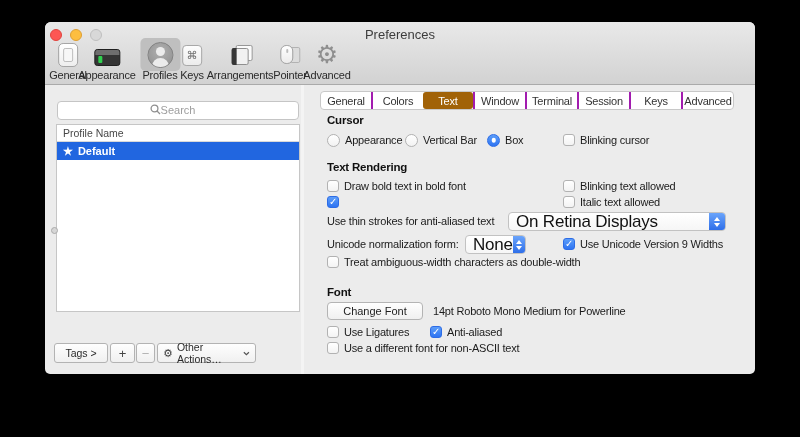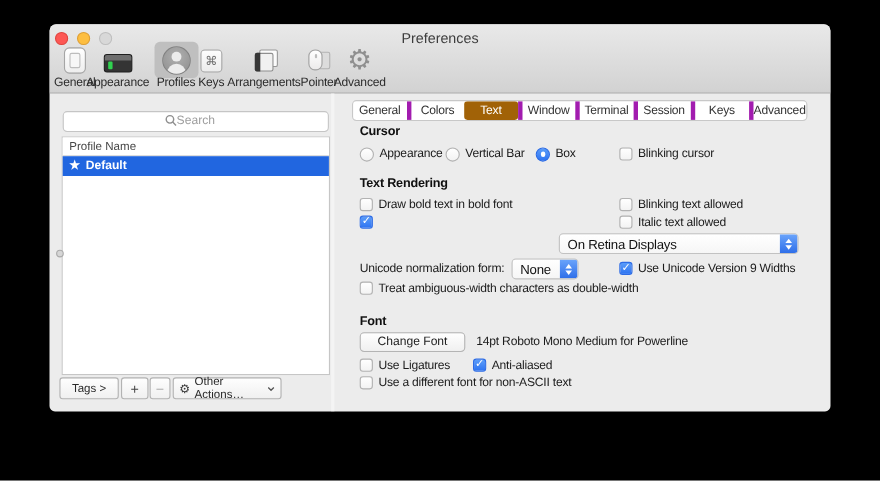--- a/index.html
+++ b/index.html
@@ -63,21 +63,21 @@
   .ic-gear { font-size:25px; line-height:26px; color:#8f8f8f;
              font-family:"DejaVu Sans", sans-serif; }
 
   
   .search-wrap { position:absolute; left:12px; top:78px; width:242px; height:19px; }
   .search-input { width:100%; height:100%; border:1px solid #c5c5c5; border-radius:4px;
                 background:#fff; text-align:center; font-size:11px; color:#333; outline:none;
                 font-family:"Liberation Sans", sans-serif; }
   .search-input::placeholder { color:#9e9e9e; }
   .search-glass { position:absolute; left:calc(50% - 28px); top:4px; pointer-events:none; }
-  .plist { position:absolute; left:11px; top:102px; width:244px; height:217px;
+  .plist { position:absolute; left:11px; top:102px; width:244px; height:188px;
            background:#fff; border:1px solid #c6c6c6; }
   .plist-header { height:17px; line-height:16px; font-size:10.5px; color:#474747;
            padding-left:6px; border-bottom:1px solid #d9d9d9; background:#fff; }
   .plist-row { height:18px; line-height:18px; font-size:11px; font-weight:bold; color:#fff;
            background:#2166e0; padding-left:6px; display:flex; gap:5px; align-items:center; }
   .splitter-dot { position:absolute; left:6px; top:205px; width:7px; height:7px; border-radius:50%;
            background:#d6d6d6; border:1px solid #ababab; }
   .foot-btn { position:absolute; top:321px; height:20px; background:linear-gradient(#fefefe,#f0f0f0);
            border:1px solid #b3b3b3; border-radius:3px; font-size:10.5px; color:#2a2a2a;
            display:flex; align-items:center; justify-content:center; }
@@ -86,41 +86,41 @@
   .btn-minus { left:91px; width:19px; font-size:13px; color:#b0b0b0; }
   .btn-actions { left:112px; width:99px; justify-content:flex-start; padding:0 5px; gap:4px; }
   .btn-actions .gear-sm { font-size:11px; color:#3c3c3c; font-family:"DejaVu Sans", sans-serif; }
   .btn-actions .chev { margin-left:auto; }
   .pane-split { position:absolute; left:256px; top:63px; bottom:0; width:3px; background:#f4f4f4; }
 
   
   .tabbar { position:absolute; left:275px; top:69px; width:414px; height:19px; display:flex;
             background:#fff; border:1px solid #c8c8c8; border-radius:4px; overflow:hidden; }
   .tab { flex:1; font-size:11px; color:#333; display:flex; align-items:center; justify-content:center;
-         border-left:4px solid #a21caf; letter-spacing:-0.2px; }
+         border-left:2px solid #a21caf; letter-spacing:-0.2px; }
   .tab:first-child { border-left:none; }
   .tab.sel { background:#a16207; color:#fff; border-left:none; border-radius:3px; }
 
   
   .heading { position:absolute; font-size:11.5px; font-weight:bold; color:#101010; letter-spacing:-0.2px; }
   .grp { position:absolute; display:flex; align-items:center; gap:5px; height:14px;
          font-size:11px; color:#1b1b1b; letter-spacing:-0.2px; white-space:nowrap; }
   .cb { width:12px; height:12px; border-radius:3px; border:1px solid #b2b2b2;
         background:linear-gradient(#fff,#f3f3f3); flex:0 0 auto; position:relative; }
   .cb.on { border-color:#2d6ce6; background:linear-gradient(#5b9df9,#2e74f2); }
   .cb.on::after { content:"✓"; position:absolute; left:0; right:0; top:-1px; text-align:center;
         color:#fff; font-size:10px; font-weight:bold; font-family:"DejaVu Sans", sans-serif; }
   .radio { width:13px; height:13px; border-radius:50%; border:1px solid #b2b2b2;
         background:linear-gradient(#fff,#f2f2f2); flex:0 0 auto; position:relative; }
   .radio.on { border-color:#2d6ce6; background:linear-gradient(#5b9df9,#2e74f2); }
   .radio.on::after { content:""; position:absolute; left:50%; top:50%; transform:translate(-50%,-50%);
         width:4.5px; height:4.5px; border-radius:50%; background:#fff; }
   .dropdown { position:absolute; height:19px; background:linear-gradient(#fff,#f6f6f6);
         border:1px solid #c2c2c2; border-radius:4px; display:flex; align-items:center; overflow:hidden; }
-  .dd-text { flex:1; padding-left:7px; font-size:12px; color:#111; white-space:nowrap; letter-spacing:-0.2px; }
+  .dd-text { flex:1; padding-left:7px; font-size:17px; color:#111; white-space:nowrap; letter-spacing:-0.2px; }
   .dd-cap { width:16px; align-self:stretch; background:linear-gradient(#6aa4fb,#2f6fe9);
         display:flex; flex-direction:column; align-items:center; justify-content:center; gap:2px; }
   .tri-up { width:0; height:0; border-left:3px solid transparent; border-right:3px solid transparent;
         border-bottom:4px solid #fff; }
   .tri-dn { width:0; height:0; border-left:3px solid transparent; border-right:3px solid transparent;
         border-top:4px solid #fff; }
   .push-btn { position:absolute; left:282px; top:280px; width:96px; height:18px;
         background:linear-gradient(#fefefe,#f0f0f0); border:1px solid #b4b4b4; border-radius:4px;
         font-size:11px; color:#1d1d1d; display:flex; align-items:center; justify-content:center; }
   .font-desc { position:absolute; left:388px; top:283px; font-size:11px; color:#1b1b1b; letter-spacing:-0.2px; }
@@ -263,20 +263,21 @@
       <span>Blinking text allowed</span>
     </div>
     <div class="grp" style="left:282px; top:173px">
       <span class="cb on"></span>
     </div>
     <div class="grp" style="left:518px; top:173px">
       <span class="cb"></span>
       <span>Italic text allowed</span>
     </div>
 
+    <div class="lbl" style="left:282px; top:193px">Use thin strokes for anti-aliased text</div>
     <div class="dropdown" style="left:463px; top:190px; width:218px">
       <span class="dd-text">On Retina Displays</span>
       <span class="dd-cap">
           <span class="tri-up"></span>
           <span class="tri-dn"></span>
         </span>
     </div>
 
     <div class="lbl" style="left:282px; top:216px">Unicode normalization form:</div>
     <div class="dropdown" style="left:420px; top:213px; width:61px">

